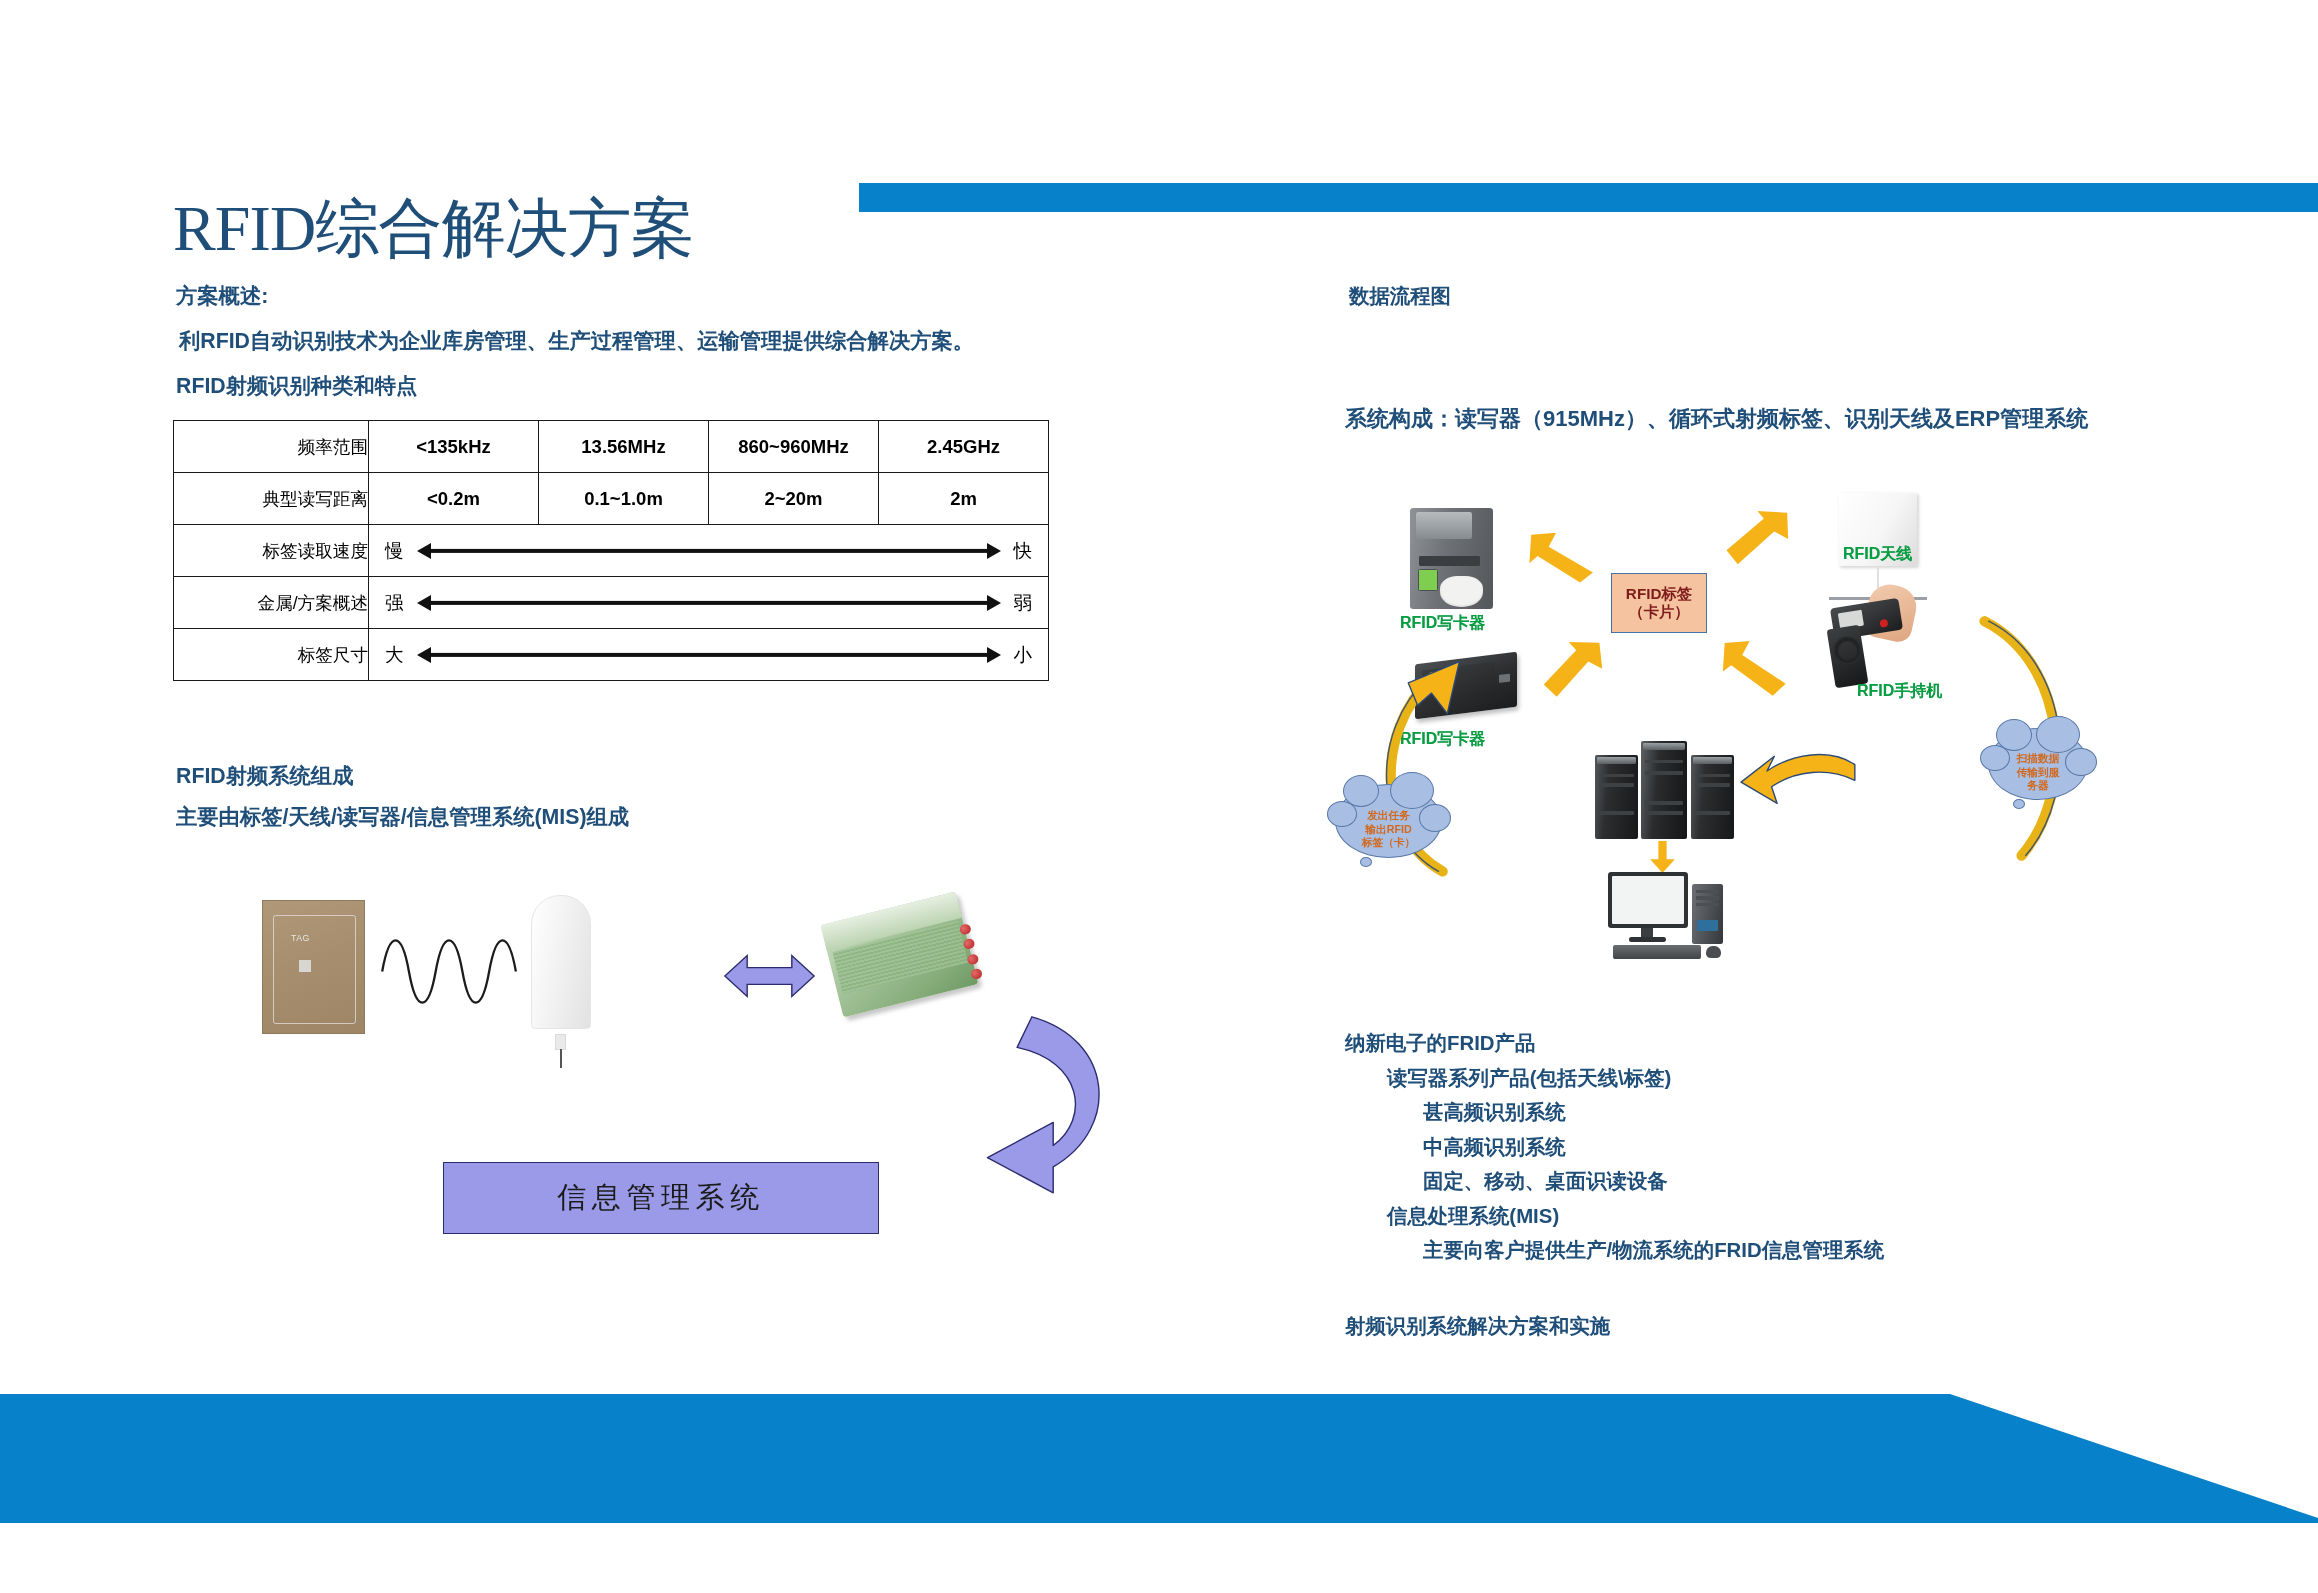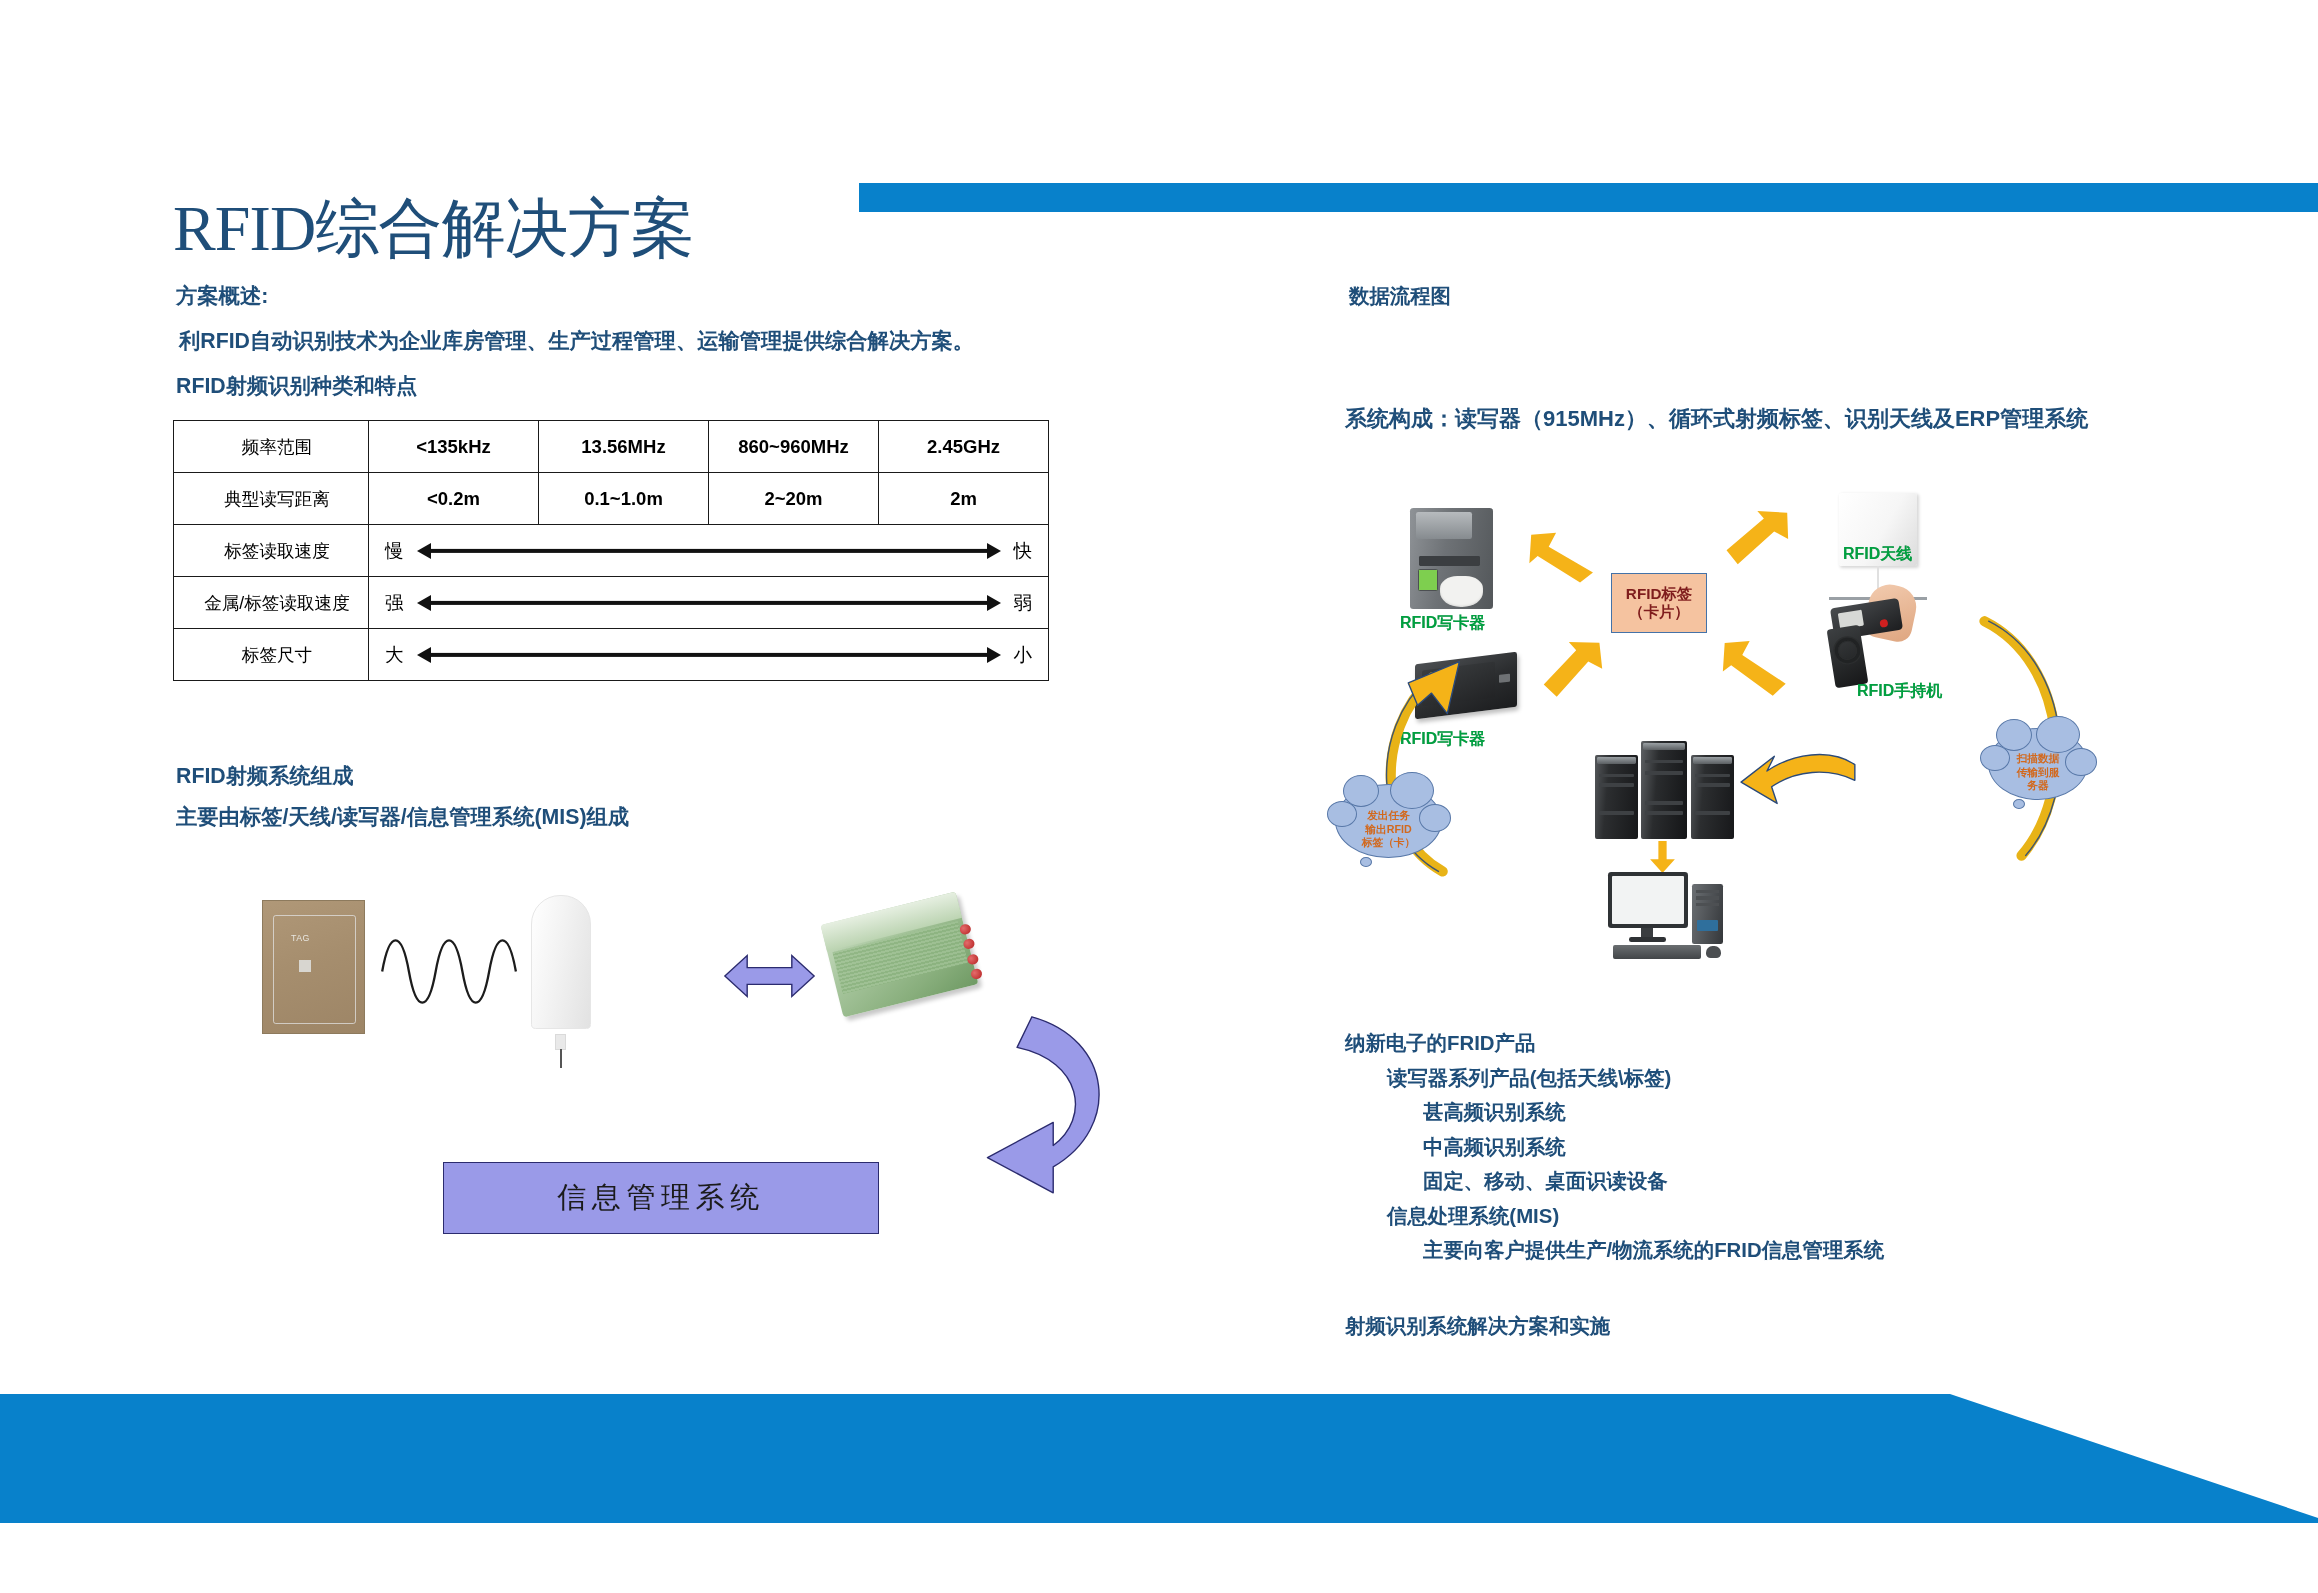--- a/index.html
+++ b/index.html
@@ -42,21 +42,21 @@
   .lbl-sysconf    { position: absolute; left: 1345px; top: 404px;  font-size: 22px; }
 
   
   .tbl-wrap { position: absolute; left: 173px; top: 420px; width: 876px; }
   table.spec { border-collapse: collapse; width: 100%; table-layout: fixed; }
   table.spec td {
     border: 1.4px solid #1a1a1a;
     height: 52px; text-align: center; vertical-align: middle;
     font-size: 18.5px; color: #000;
   }
-  table.spec td.rowhdr { text-align: center; padding-left: 12px; font-size: 17.6px; font-weight: normal; }
+  table.spec td.rowhdr { text-align: right; padding-left: 12px; font-size: 17.6px; font-weight: normal; }
   table.spec td.colhdr { font-size: 19.5px; font-weight: normal; }
   table.spec td.val { font-weight: bold; font-size: 18.5px; }
   table.spec .c0 { width: 195px; }
   .arrow-cell { position: relative; padding: 0 !important; }
   .arrow-row {
     display: flex; align-items: center; justify-content: space-between;
     height: 100%; padding: 0 16px;
   }
   .arrow-row .side { font-size: 18.5px; color: #000; white-space: nowrap; }
   .dbl-arrow { flex: 1; position: relative; height: 16px; margin: 0 13px; }
@@ -355,21 +355,21 @@
             <span class="dbl-arrow">
               <span class="head l"></span>
                   <span class="shaft"></span>
                   <span class="head r"></span>
             </span>
             <span class="side">快</span>
           </div>
         </td>
       </tr>
       <tr>
-        <td class="c0 rowhdr">金属/标签读取速度</td>
+        <td class="c0 rowhdr">金属/方案概述</td>
         <td class="arrow-cell" colspan="4">
           <div class="arrow-row">
             <span class="side">强</span>
             <span class="dbl-arrow">
               <span class="head l"></span>
                   <span class="shaft"></span>
                   <span class="head r"></span>
             </span>
             <span class="side">弱</span>
           </div>

